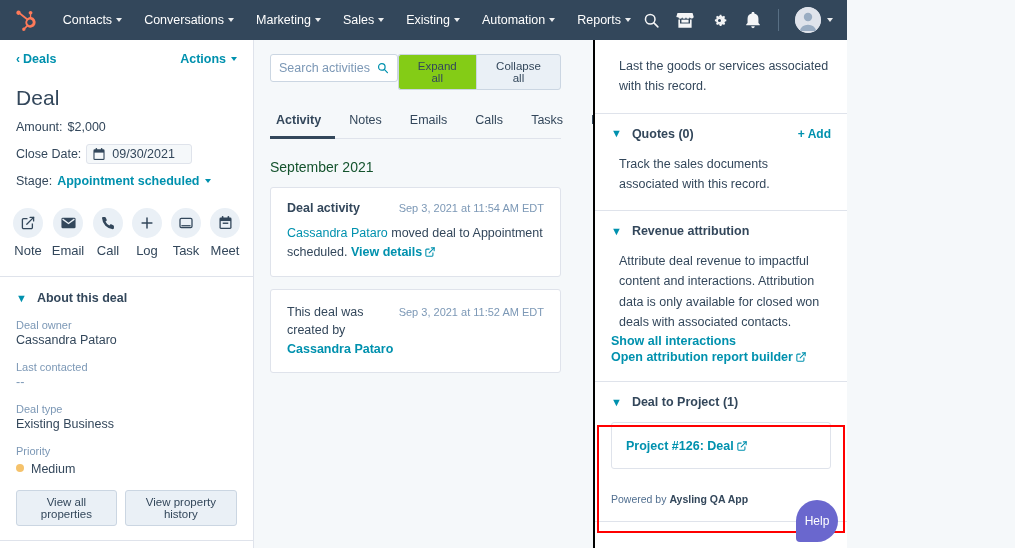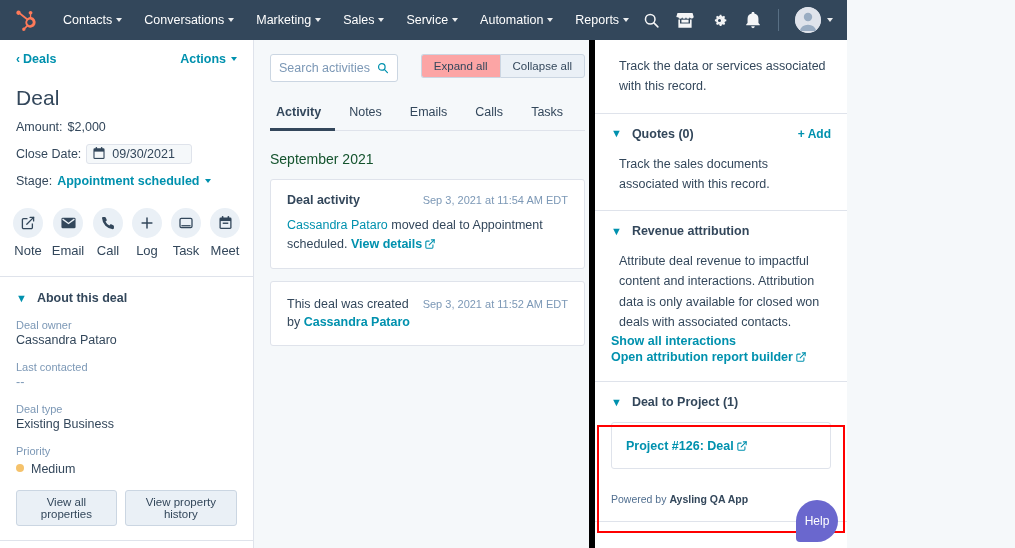--- a/index.html
+++ b/index.html
@@ -44,21 +44,21 @@
   }
   .left-top { padding: 12px 16px 0 16px; }
   .crumb-row { display: flex; align-items: center; justify-content: space-between; }
   .crumb { color: #0091ae; font-size: 12.5px; font-weight: 600; cursor: pointer; display: flex; align-items: center; gap: 3px; }
   .crumb .lt { font-size: 12px; }
   .actions-btn { color: #0091ae; font-size: 12.5px; font-weight: 600; cursor: pointer; display: flex; align-items: center; gap: 5px; margin-left: 38px; }
   .deal-title { font-size: 21px; color: #33475b; font-weight: 400; margin-top: 20px; letter-spacing: .1px; }
   .meta-line { font-size: 12.5px; color: #33475b; margin-top: 10px; display: flex; align-items: center; gap: 5px; }
   .datefield {
     border: 1px solid #dfe3eb; background: #f5f8fa; border-radius: 3px;
-    padding: 2px 10px 2px 6px; display: inline-flex; align-items: flex-start; gap: 7px;
+    padding: 2px 10px 2px 6px; display: inline-flex; align-items: flex-end; gap: 7px;
     font-size: 12.5px; color: #33475b; cursor: pointer; min-width: 106px;
   }
   .stage-link { color: #0091ae; font-weight: 600; cursor: pointer; }
   .caret-teal { width: 0; height: 0; border-left: 3.5px solid transparent; border-right: 3.5px solid transparent; border-top: 4px solid #0091ae; display:inline-block; }
 
   .quick-actions { display: flex; justify-content: center; gap: 9px; margin-top: 20px; padding-bottom: 18px; }
   .qa { width: 32px; display: flex; flex-direction: column; align-items: center; gap: 5px; cursor: pointer; }
   .qa-circle {
     width: 30px; height: 30px; border-radius: 50%; background: #eaf0f6;
     display: flex; align-items: center; justify-content: center;
@@ -77,36 +77,36 @@
   .dot-amber { width: 8px; height: 8px; border-radius: 50%; background: #f5c26b; }
   .prop-btns { display: flex; gap: 8px; margin-top: 14px; }
   .sm-btn {
     border: 1px solid #cbd6e2; background: #eaf0f6; border-radius: 3px;
     font-size: 11.5px; color: #33475b; padding: 5px 9px; cursor: pointer;
     font-family: "Liberation Sans", sans-serif;
   }
 
   
   .center {
-    flex: 1; background: #f5f8fa; border-right: 6px solid #000000;
-    padding: 14px 4px 0 16px; overflow: hidden; min-width: 0;
+    flex: 1; background: #f5f8fa; border-right: 2px solid #000000;
+    padding: 14px 32px 0 16px; overflow: hidden; min-width: 0;
   }
   .ctr-top { display: flex; align-items: flex-start; justify-content: space-between; }
   .search-box {
     width: 128px; height: 28px; border: 1px solid #cbd6e2; border-radius: 3px;
     background: #fff; display: flex; align-items: center; padding: 0 8px; gap: 6px;
   }
   .search-box input {
     border: 0; outline: 0; background: transparent; font-size: 12.5px;
     color: #33475b; width: 100%; font-family: "Liberation Sans", sans-serif;
   }
   .search-box input::placeholder { color: #7c98b6; }
   .seg { display: flex; }
   .seg-btn {
-    border: 1px solid #cbd6e2; background: #fca5a5; font-size: 11.5px; color: #33475b;
+    border: 1px solid #cbd6e2; background: #84cc16; font-size: 11.5px; color: #33475b;
     padding: 5px 12px; cursor: pointer; font-family: "Liberation Sans", sans-serif;
   }
   .seg-btn:first-child { border-radius: 3px 0 0 3px; border-right: 0; }
   .seg-btn:last-child { border-radius: 0 3px 3px 0; }
   .seg-btn.active { background: #eaf0f6; }
 
   .tabs { display: flex; gap: 0; margin-top: 16px; border-bottom: 1px solid #dfe3eb; }
   .tab {
     font-size: 12.5px; color: #33475b; padding: 7px 14px 9px 14px; cursor: pointer;
     border-bottom: 3px solid transparent; margin-bottom: -1px;
@@ -182,21 +182,21 @@
       </div>
       <div class="nav-item">
         <span>Marketing</span>
         <i class="caret-dn"></i>
       </div>
       <div class="nav-item">
         <span>Sales</span>
         <i class="caret-dn"></i>
       </div>
       <div class="nav-item">
-        <span>Service</span>
+        <span>Existing</span>
         <i class="caret-dn"></i>
       </div>
       <div class="nav-item">
         <span>Automation</span>
         <i class="caret-dn"></i>
       </div>
       <div class="nav-item">
         <span>Reports</span>
         <i class="caret-dn"></i>
       </div>
@@ -421,21 +421,21 @@
         <div class="card-row">
           <span class="card-body" style="margin-top:0"><span>This deal was created by </span><span class="lnk-b">Cassandra Pataro</span></span>
           <span class="card-time">Sep 3, 2021 at 11:52 AM EDT</span>
         </div>
       </div>
     </div>
 
     <div class="right">
 
       <div class="r-sec" style="padding-top:16px">
-        <div class="r-text indent">Track the data or services associated with this record.</div>
+        <div class="r-text indent">Last the goods or services associated with this record.</div>
       </div>
 
       <div class="divider"></div>
 
       <div class="r-sec">
         <div class="r-head">
           <div class="r-head-left">
             <span class="chev">▼</span>
             <span class="r-title">Quotes (0)</span>
           </div>

